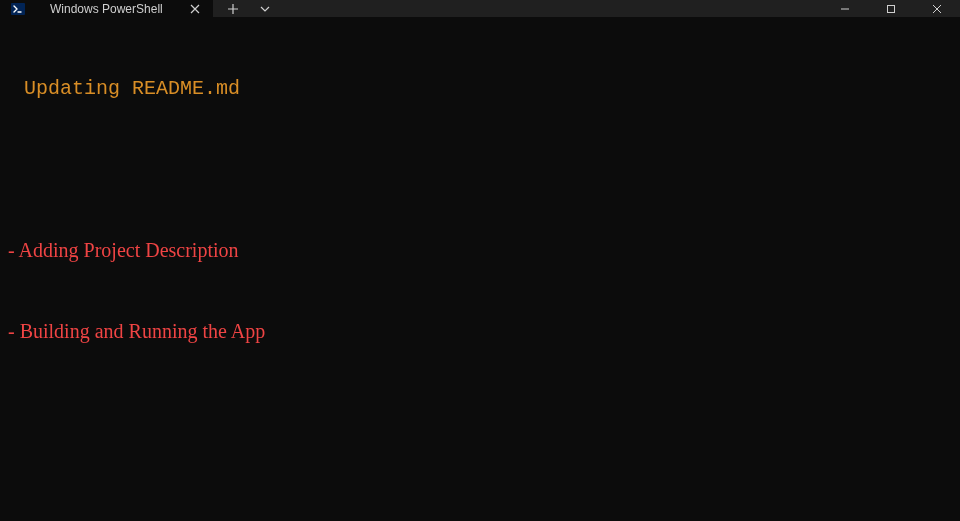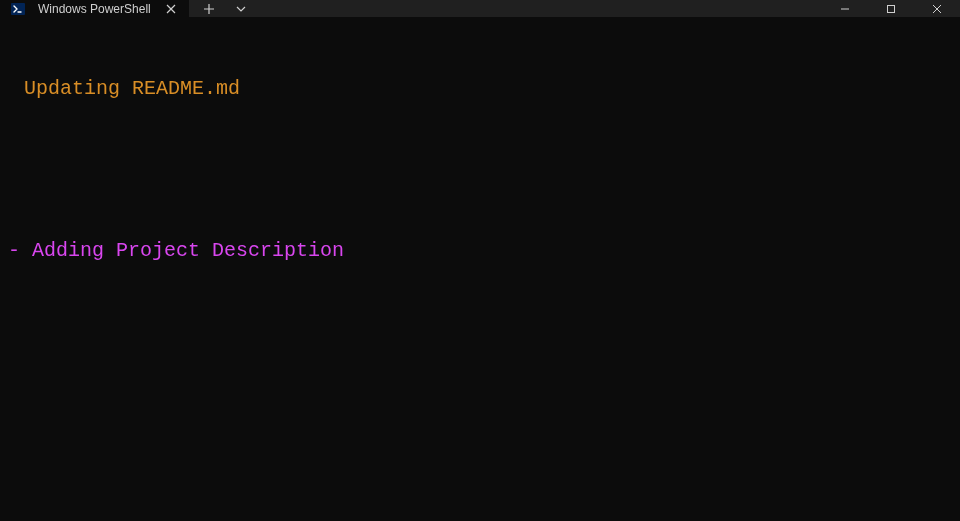--- a/index.html
+++ b/index.html
@@ -17,21 +17,21 @@
     display: flex;
     align-items: stretch;
     user-select: none;
     font-family: "Segoe UI", sans-serif;
     font-size: 12px;
     color: #cfcfcf;
   }
   .tab {
     display: flex;
     align-items: center;
-    gap: 12px;
+    gap: 24px;
     padding: 0 10px;
     background: #0c0c0c;
     border-top: 1px solid #0c0c0c;
     min-width: 170px;
     position: relative;
   }
   .tab-icon {
     width: 16px; height: 16px;
     display: inline-flex; align-items: center; justify-content: center;
   }
@@ -60,21 +60,21 @@
     flex: 1;
     background: #0c0c0c;
     padding: 4px 8px 0 8px;
     font-size: 20px;
     line-height: 27px;
     white-space: pre;
     position: relative;
   }
   .line { height: 27px; }
   .yellow { color: #d98e26; margin-left: 16px; }
-  .white { color: #d946ef; }
+  .white { color: #ef4444; font-family: Liberation Serif, serif; }
   svg { display:block; }
 </style>
 </head>
 <body>
 
 <div class="titlebar">
   <div class="tab">
     <span class="tab-icon">
       <svg width="16" height="16" viewBox="0 0 16 16">
         <rect x="1" y="2" width="14" height="12" rx="1" fill="#012456"></rect>
@@ -118,20 +118,21 @@
           <path d="M1 1 L9 9 M9 1 L1 9" stroke="#cfcfcf" stroke-width="1"></path>
         </svg>
     </span>
   </div>
 </div>
 
 <div class="term">
   <div class="line yellow">Updating README.md</div>
   <div class="line">&nbsp;</div>
   <div class="line white">- Adding Project Description</div>
+  <div class="line white">- Building and Running the App</div>
   <div class="line">&nbsp;</div>
   
   
   
   
   
   
   
   
   

